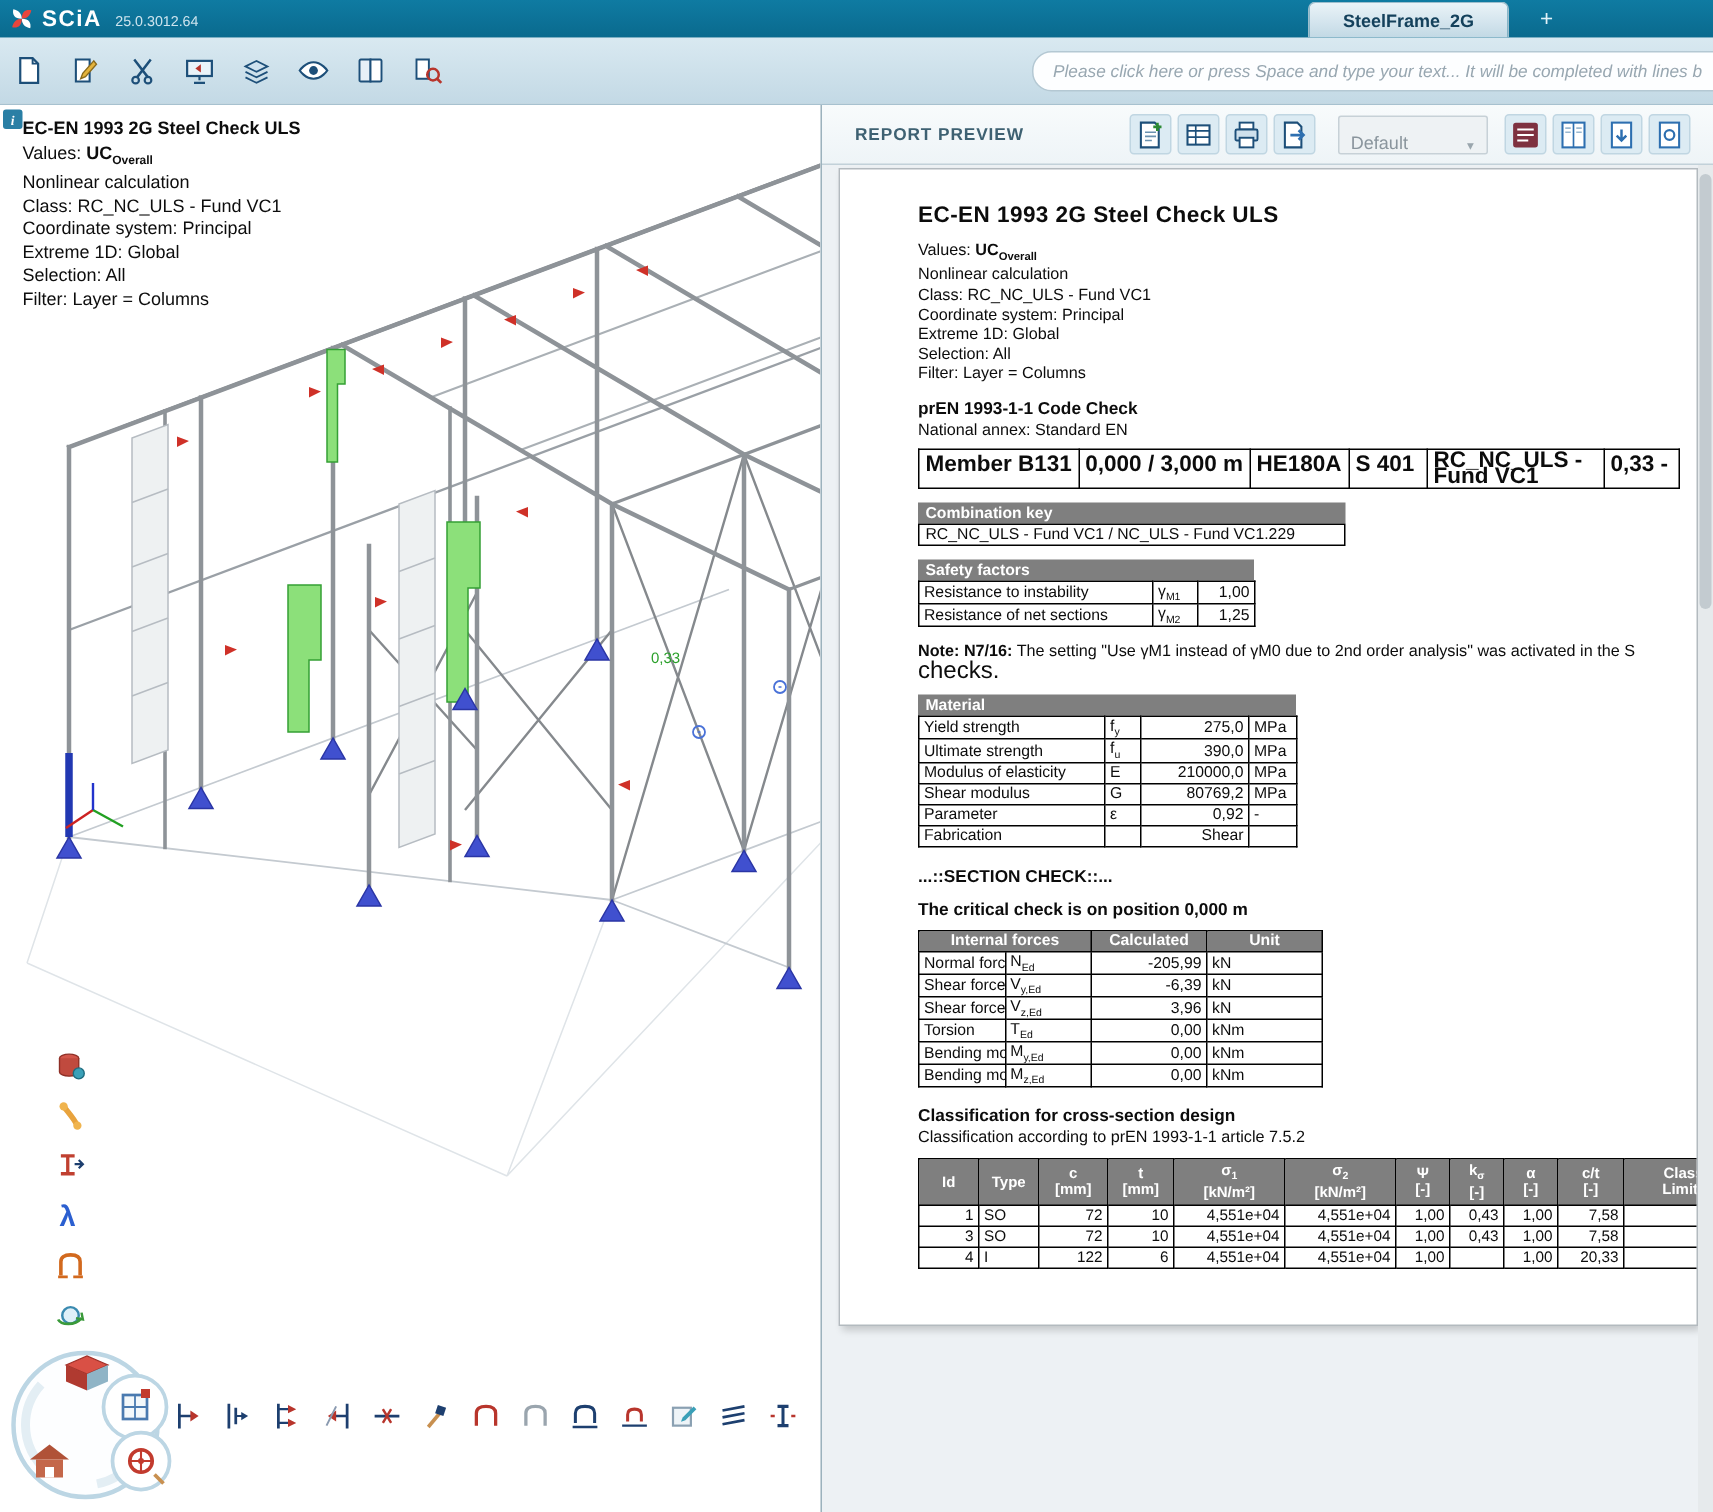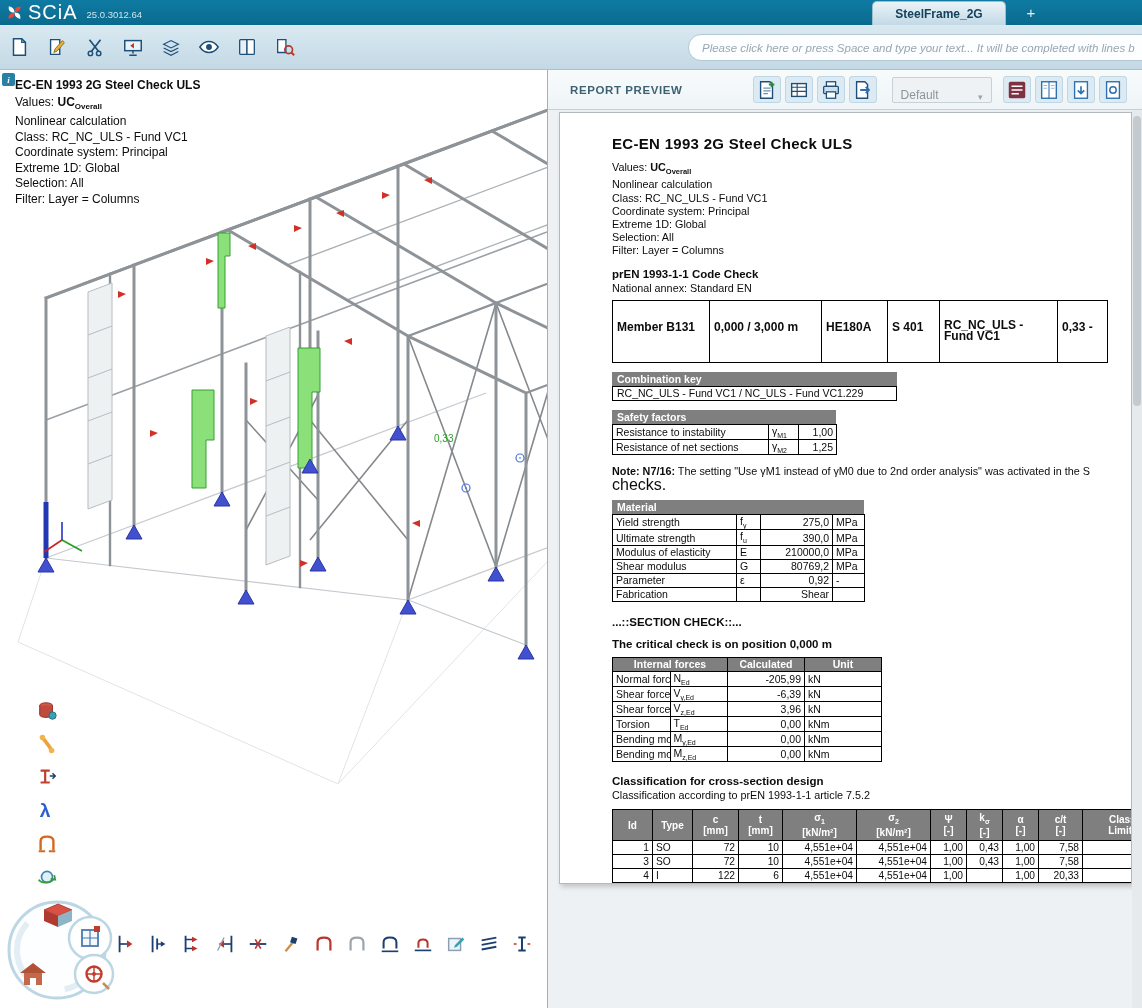--- a/index.html
+++ b/index.html
@@ -2,21 +2,21 @@
 <html><head>
 <meta charset="utf-8">
 <style>
 *{margin:0;padding:0;box-sizing:border-box}
 html,body{width:1142px;height:1008px;overflow:hidden;background:#fff;font-family:"Liberation Sans",sans-serif}
 body{position:relative}
 
 
 .titlebar{position:absolute;top:0;left:0;width:1142px;height:25px;background:linear-gradient(#0f7ba2,#0a6a8e);display:flex;align-items:center;color:#fff;z-index:30}
 .logo{margin-left:6px;display:flex}
-.app-name{font-weight:normal;font-size:20px;letter-spacing:1px;margin-left:5px}
+.app-name{font-weight:bold;font-size:15px;letter-spacing:1px;margin-left:5px}
 .version{font-size:9.5px;color:#cde4ee;margin-left:9px;margin-top:3px}
 .tab{position:absolute;left:872px;top:1px;width:134px;height:24px;background:linear-gradient(#eaf3f8,#c2d9e5);border-radius:5px 5px 0 0;display:flex;align-items:center;justify-content:center;font-size:12px;font-weight:bold;color:#14415c;border:1px solid #9dbecd;border-bottom:none}
 .tab-plus{position:absolute;left:1021px;top:0;height:25px;width:20px;display:flex;align-items:center;justify-content:center;font-size:15px;color:#e2f1f8}
 
 
 .toolbar-row{position:absolute;top:25px;left:0;width:1142px;height:45px;background:linear-gradient(#d9e9f1,#c3d9e5);border-bottom:1px solid #a7c1cf;display:flex;align-items:center;overflow:hidden;z-index:25}
 .icon-row{display:flex;align-items:center}
 .icon-btn{width:38px;height:38px;display:flex;align-items:center;justify-content:center;border-radius:4px;cursor:default}
 .command-input{position:absolute;left:688px;top:9px;width:470px;height:27px;border:1px solid #b4c8d3;border-radius:13px;padding:0 13px;font-style:italic;font-size:11.5px;background:#fdfeff;font-family:"Liberation Sans",sans-serif;color:#333;outline:none}
 .command-input::placeholder{color:#98a7b1}
@@ -57,21 +57,21 @@
 .tbl-head{background:#7f7f7f;color:#fff;font-weight:bold;font-size:10.5px;padding:1px 5px;margin-top:9px;white-space:nowrap}
 .combo-head{width:285px}
 .combo-row{width:285px;border:1px solid #000;font-size:10.5px;padding:0 4px;height:15px;white-space:nowrap;overflow:hidden}
 .sf-head{width:224px}.mat-head{width:252px}
 table{border-collapse:collapse;table-layout:fixed}
 td{border:1px solid #000;font-size:10.5px;padding:0 3px;height:14px;white-space:nowrap;overflow:hidden}
 td.hd{background:#7f7f7f;color:#fff;font-weight:bold;border:1px solid #000;text-align:center}
 td.num{text-align:right}
 td sub{font-size:7px}
 .member-table{margin-top:5px}
-.member-table td{font-weight:bold;font-size:12px;vertical-align:top;padding:19px 4px}
+.member-table td{font-weight:bold;font-size:15px;vertical-align:top;padding:1px 4px}
 .member-table td:nth-child(1){width:97px}.member-table td:nth-child(2){width:112px}
 .member-table td:nth-child(3){width:66px}.member-table td:nth-child(4){width:52px}
 .member-table td:nth-child(5){width:118px;white-space:normal;line-height:11.5px}
 .member-table td:nth-child(6){width:50px}
 .sf-table{width:224px}
 .sf-table td:nth-child(1){width:156px}.sf-table td:nth-child(2){width:30px}.sf-table td:nth-child(3){width:38px}
 .mat-table{width:252px}
 .mat-table td:nth-child(1){width:124px}.mat-table td:nth-child(2){width:24px}
 .mat-table td:nth-child(3){width:72px}.mat-table td:nth-child(4){width:32px}
 .if-table{width:270px;margin-top:7px}

